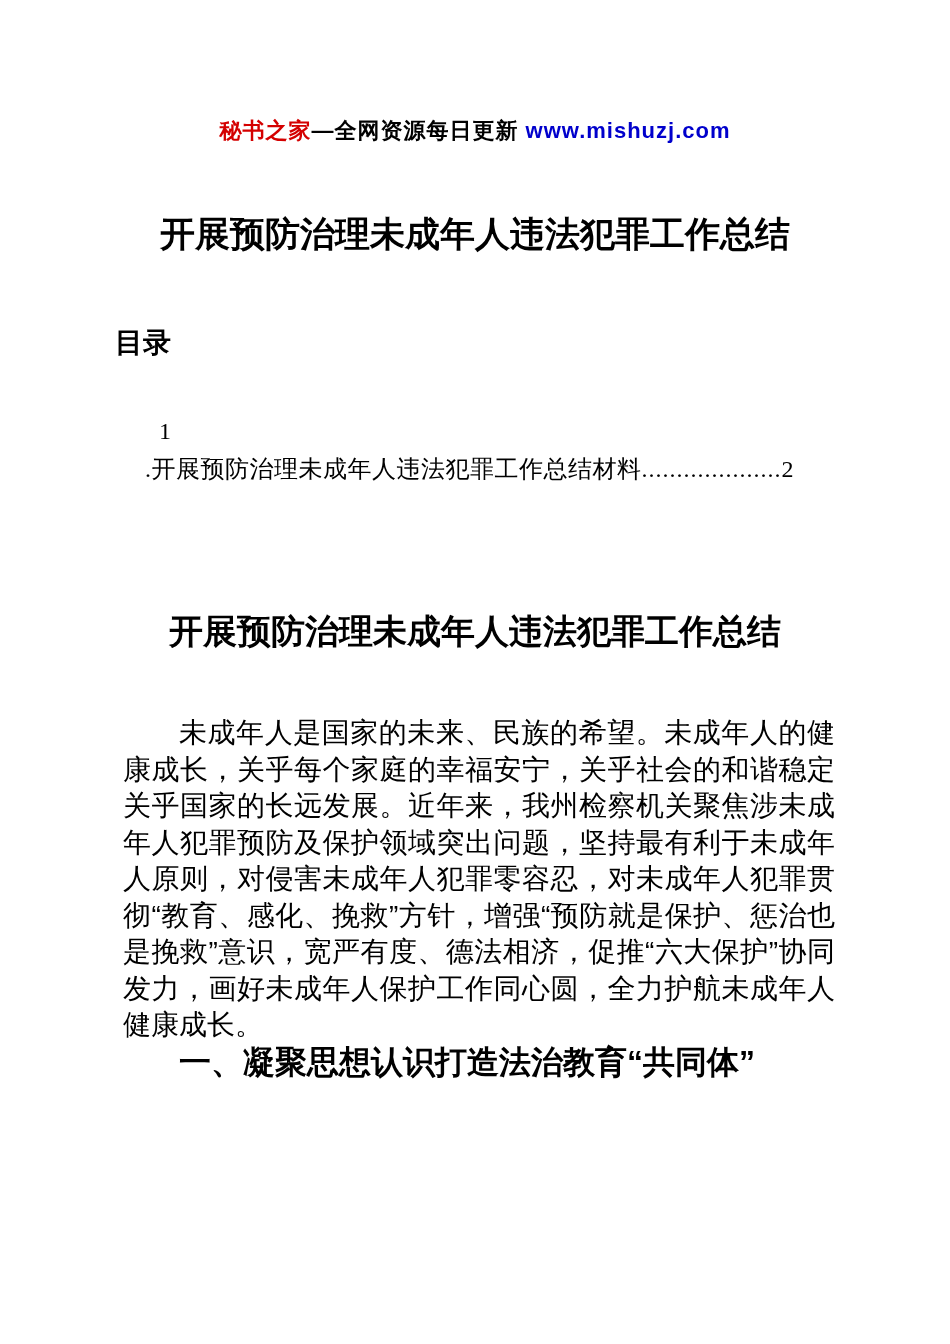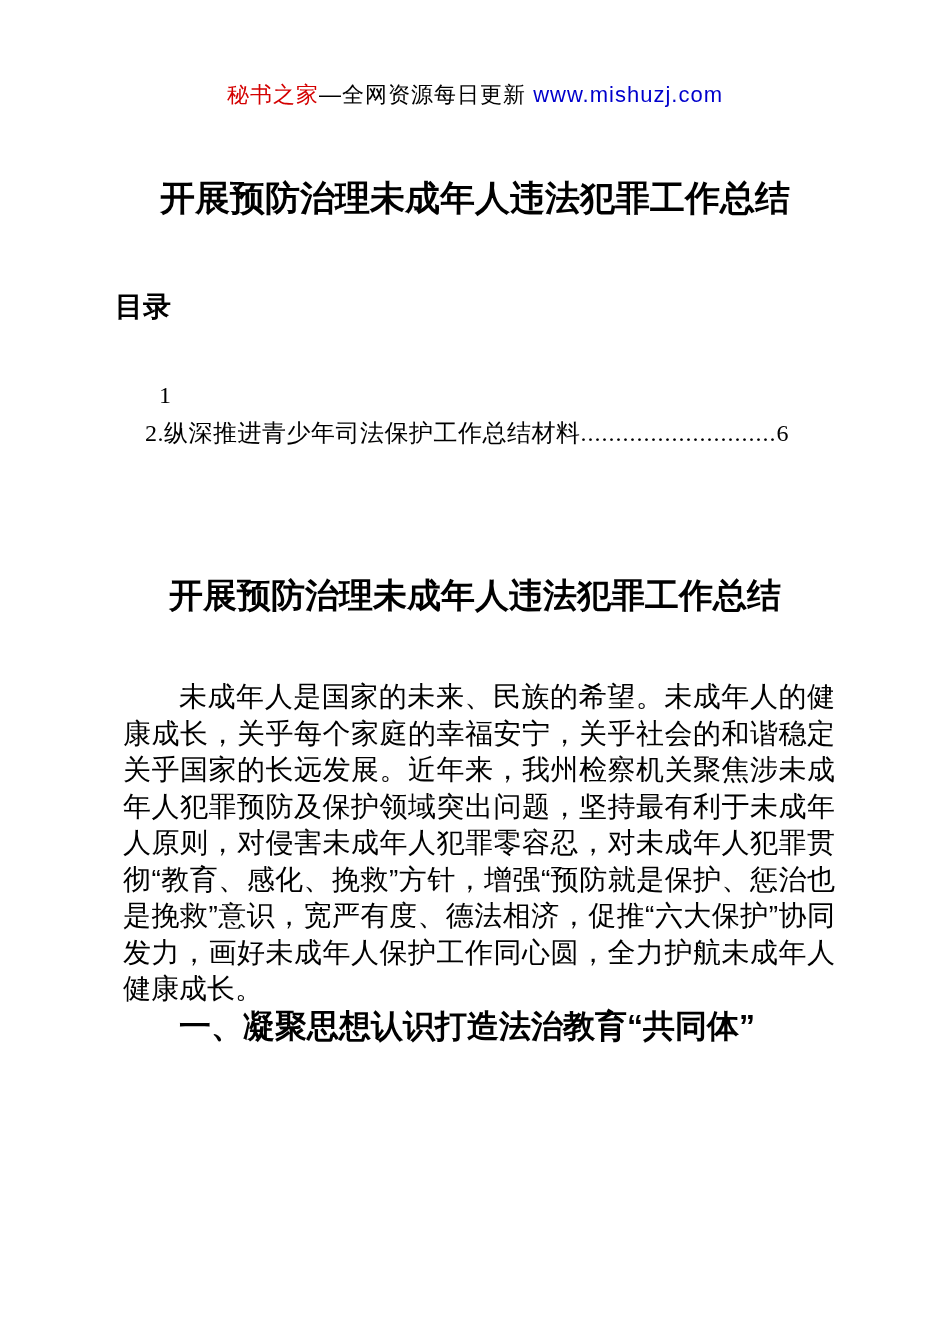--- a/index.html
+++ b/index.html
@@ -12,24 +12,25 @@
     background: #ffffff;
     color: #000000;
     padding: 80px 115px 0 115px;
     overflow: hidden;
     font-family: "Liberation Serif", "DejaVu Serif", serif;
   }
 
   .site-header {
     text-align: center;
     font-family: "Liberation Sans", "DejaVu Sans", sans-serif;
-    font-weight: normal;
+    font-weight: bold;
     font-size: 22px;
     letter-spacing: 1px;
     white-space: nowrap;
+    margin-top: 36px;
   }
   .site-header .brand { color: #d40000; }
   .site-header .tagline { color: #000000; }
   .site-header .url { color: #0000cc; text-decoration: none; cursor: pointer; }
 
   .doc-title {
     margin: 52px 0 0 0;
     text-align: center;
     font-family: "Liberation Sans", "DejaVu Sans", sans-serif;
     font-weight: bold;
@@ -107,24 +108,24 @@
 
   <h1 class="doc-title">
     <span class="tline">开展预防治理未成年人违法犯罪工作总结</span>
   </h1>
 
   <h2 class="toc-title">目录</h2>
 
   <div class="toc">
     <div class="toc-numline">1</div>
 
+    <a class="toc-row">
+      <span class="toc-label">.开展预防治理未成年人违法犯罪工作总结材料</span><span class="toc-dots">....................</span><span class="toc-page">2</span>
+    </a>
 
-    <a class="toc-row">
-      <span class="toc-label">2.纵深推进青少年司法保护工作总结材料</span><span class="toc-dots">............................</span><span class="toc-page">6</span>
-    </a>
   </div>
 
   <h2 class="section-title">
     <span class="tline">开展预防治理未成年人违法犯罪工作总结</span>
   </h2>
 
   <p class="body-para">未成年人是国家的未来、民族的希望。未成年人的健康成长，关乎每个家庭的幸福安宁，关乎社会的和谐稳定关乎国家的长远发展。近年来，我州检察机关聚焦涉未成年人犯罪预防及保护领域突出问题，坚持最有利于未成年人原则，对侵害未成年人犯罪零容忍，对未成年人犯罪贯彻“教育、感化、挽救”方针，增强“预防就是保护、惩治也是挽救”意识，宽严有度、德法相济，促推“六大保护”协同发力，画好未成年人保护工作同心圆，全力护航未成年人健康成长。</p>
 
   <p class="heading-1">一、凝聚思想认识打造法治教育“共同体”</p>
 

